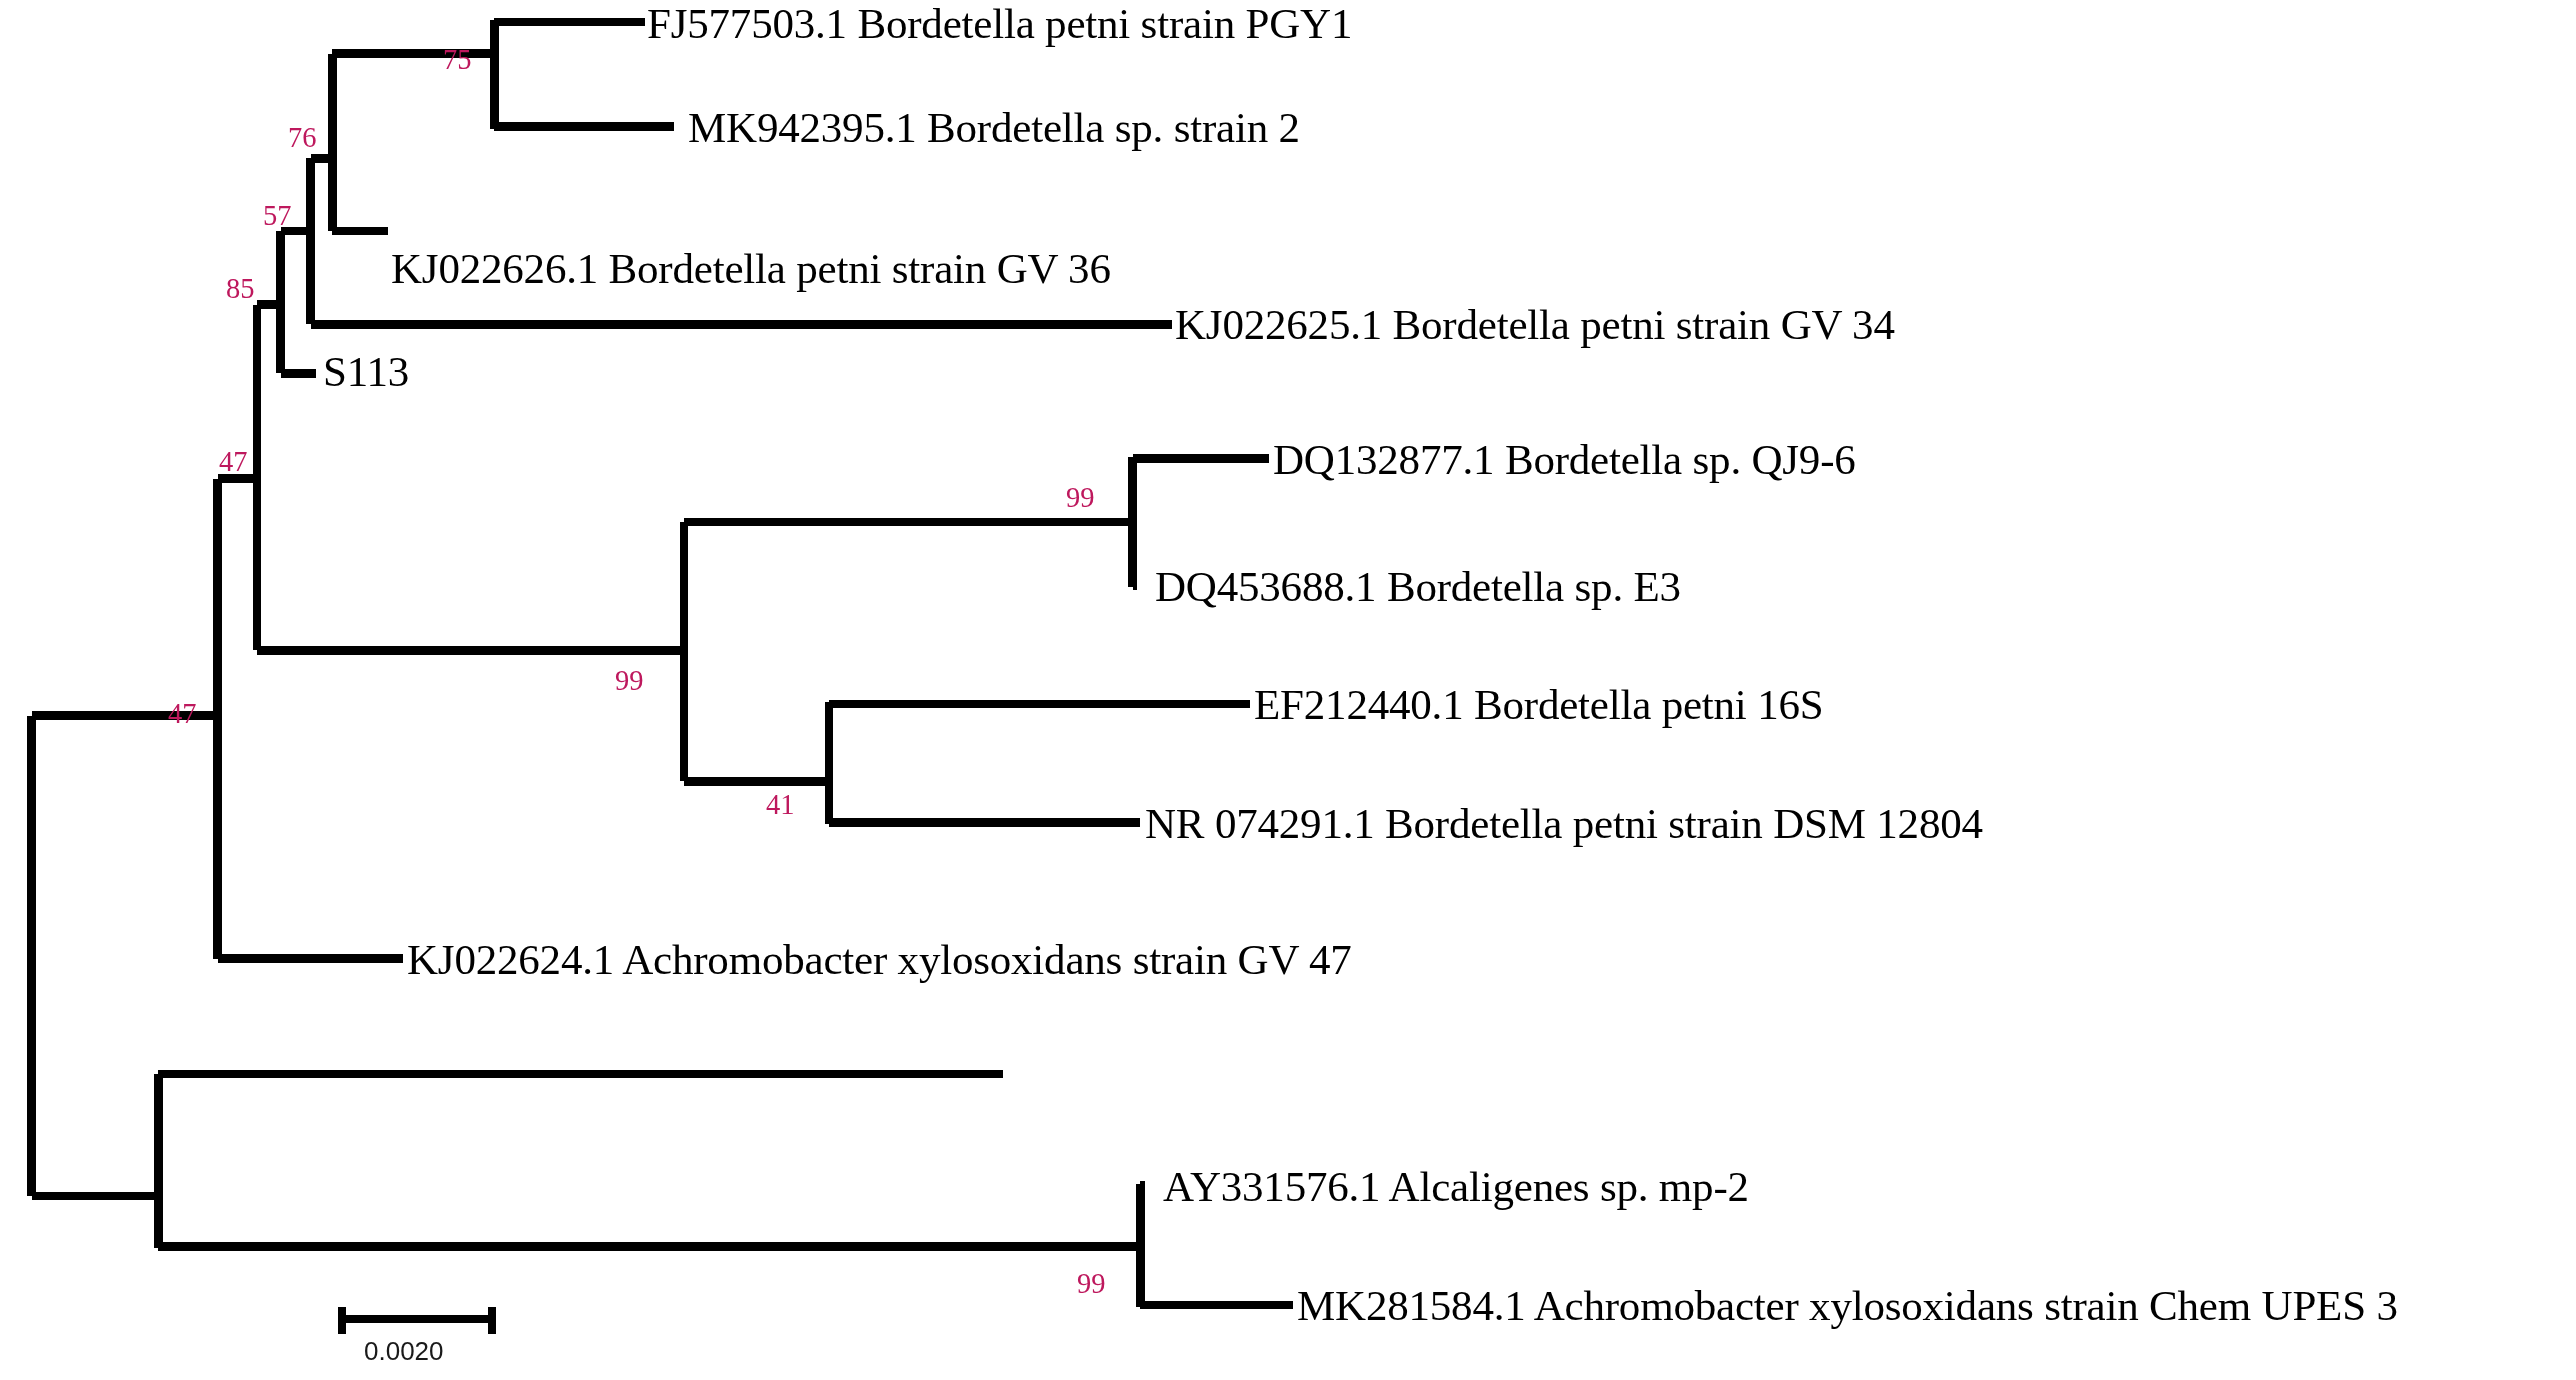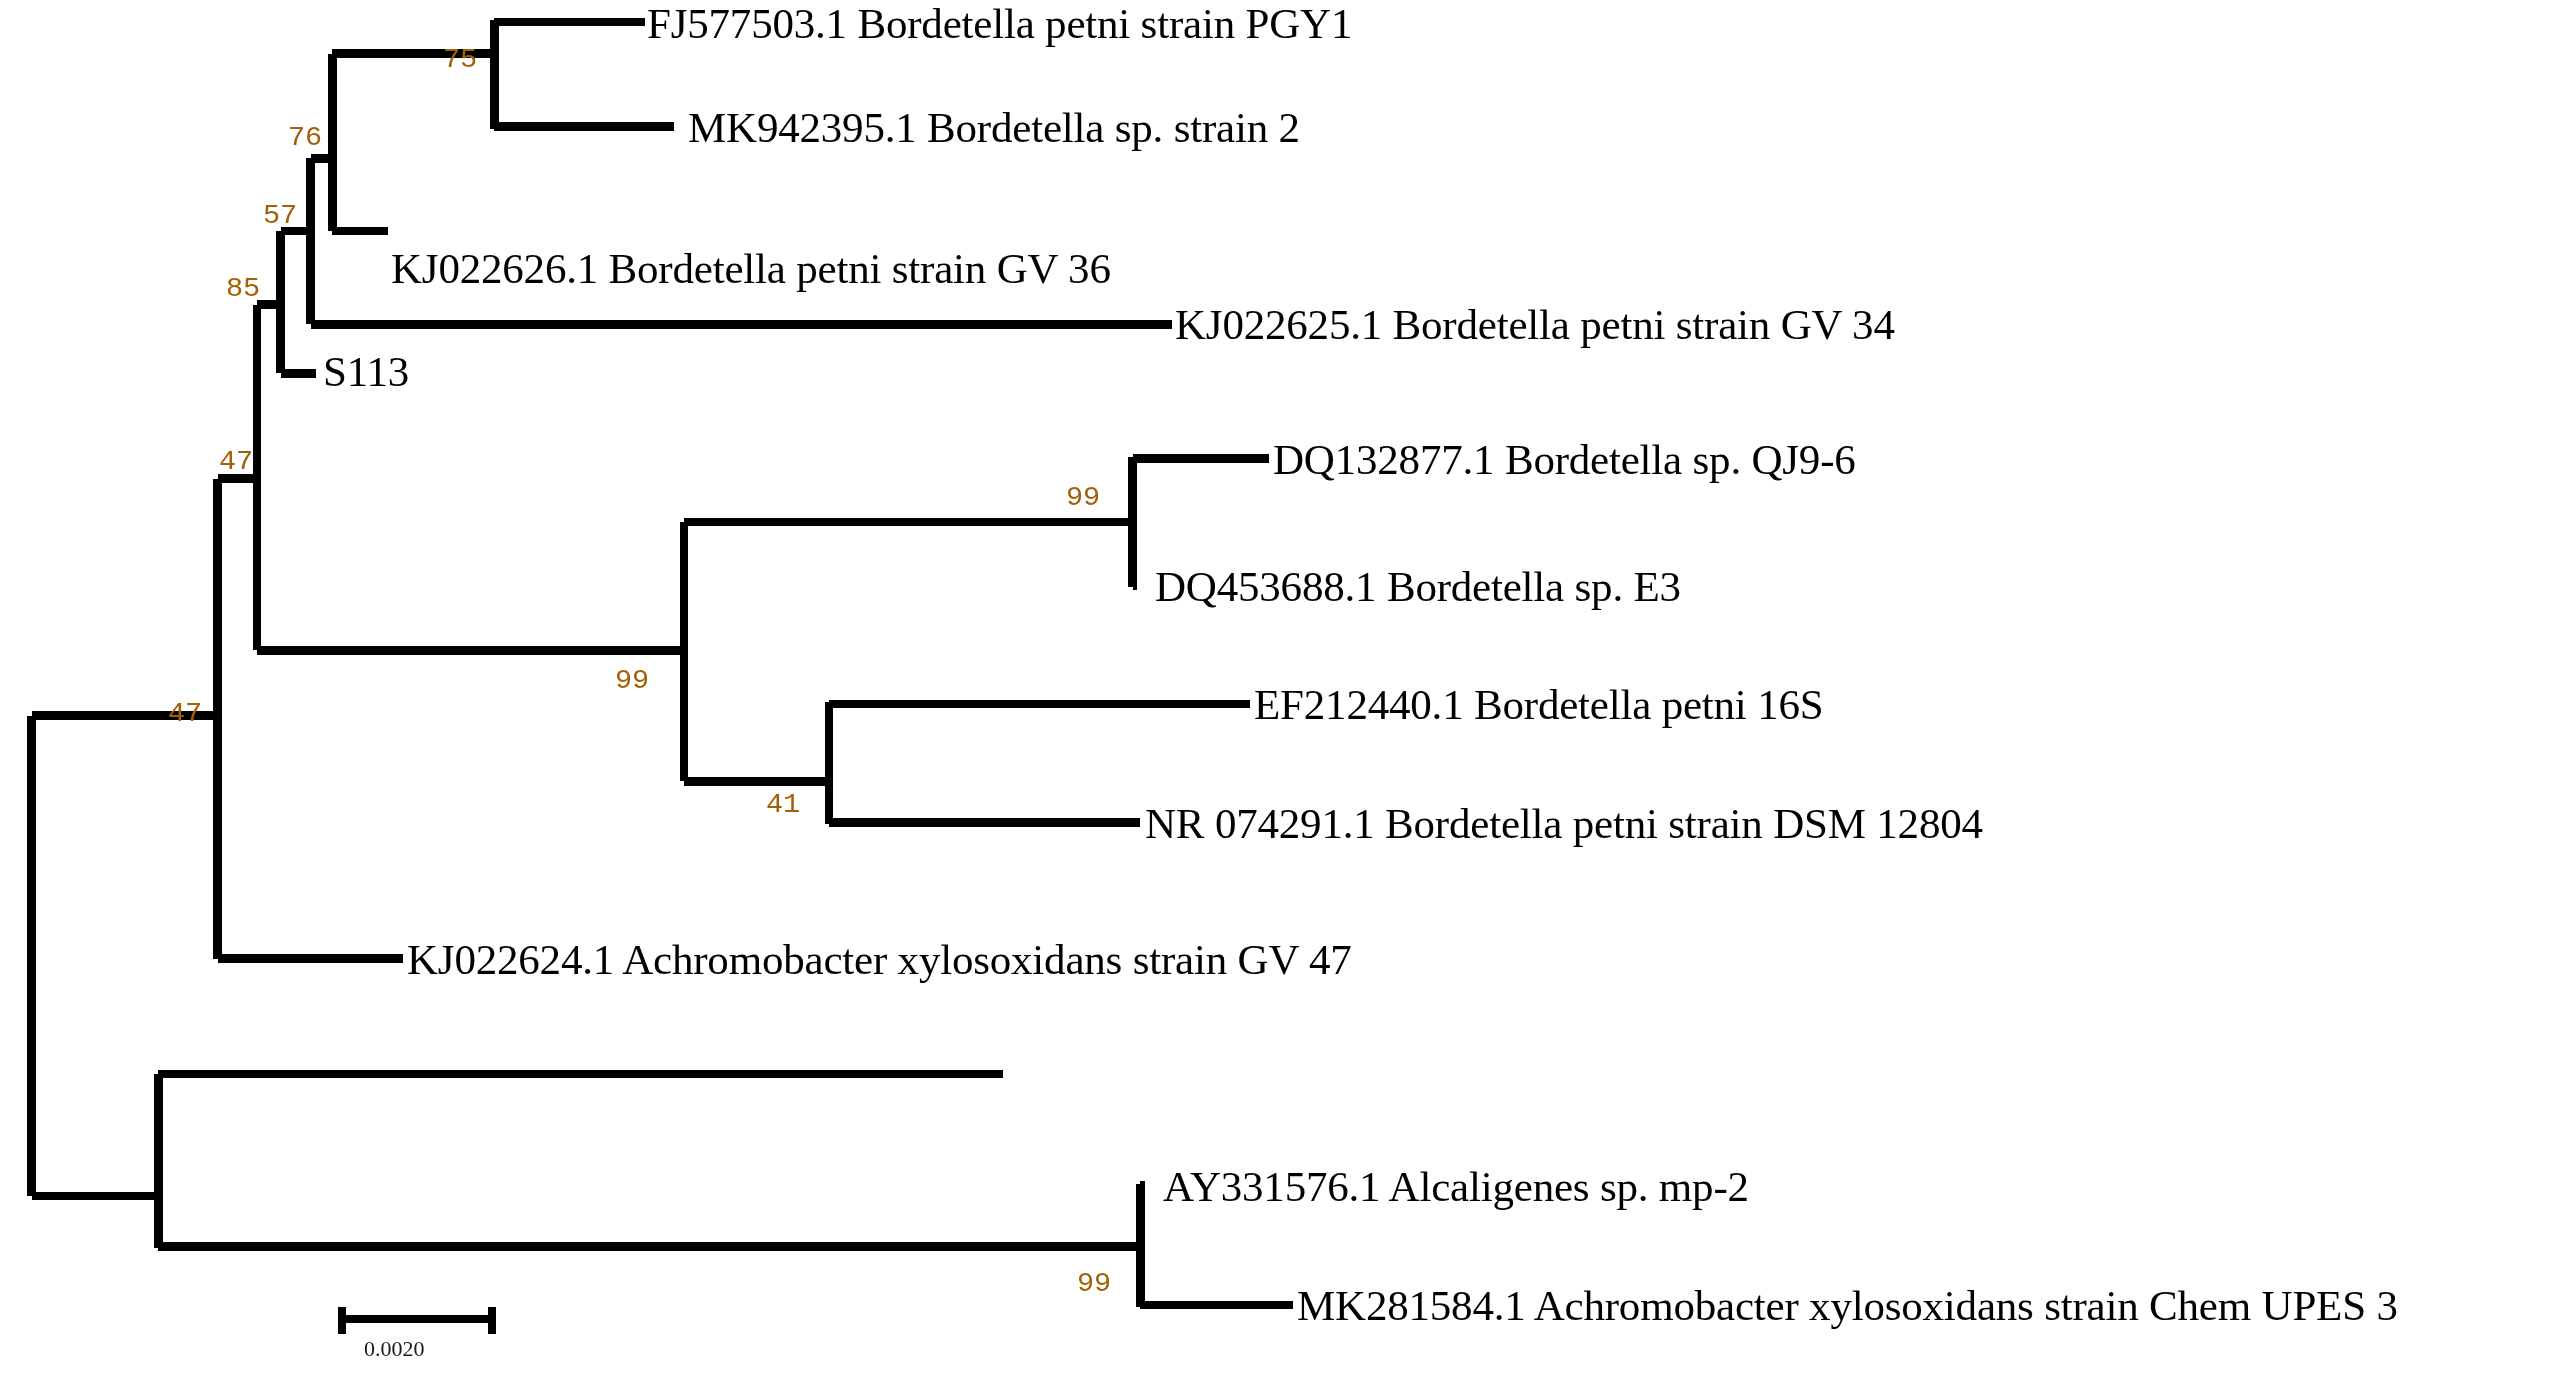--- a/index.html
+++ b/index.html
@@ -29,30 +29,30 @@
     position: absolute;
     font-family: "Liberation Serif", "DejaVu Serif", serif;
     font-size: 43px;
     color: #000000;
     white-space: nowrap;
     line-height: 1;
     letter-spacing: -0.2px;
   }
   .support-label {
     position: absolute;
-    font-family: Liberation Mono, monospace;
+    font-family: Liberation Serif, serif;
     font-size: 28.5px;
-    color: #a16207;
+    color: #be185d;
     white-space: nowrap;
     line-height: 1;
   }
   .scale-label {
     position: absolute;
-    font-family: Liberation Serif, serif;
-    font-size: 22px;
+    font-family: Liberation Sans, sans-serif;
+    font-size: 26px;
     color: #1a1a1a;
     white-space: nowrap;
     line-height: 1;
   }
 </style>
 </head>
 <body>
 
 <div id="tree-root">
 

